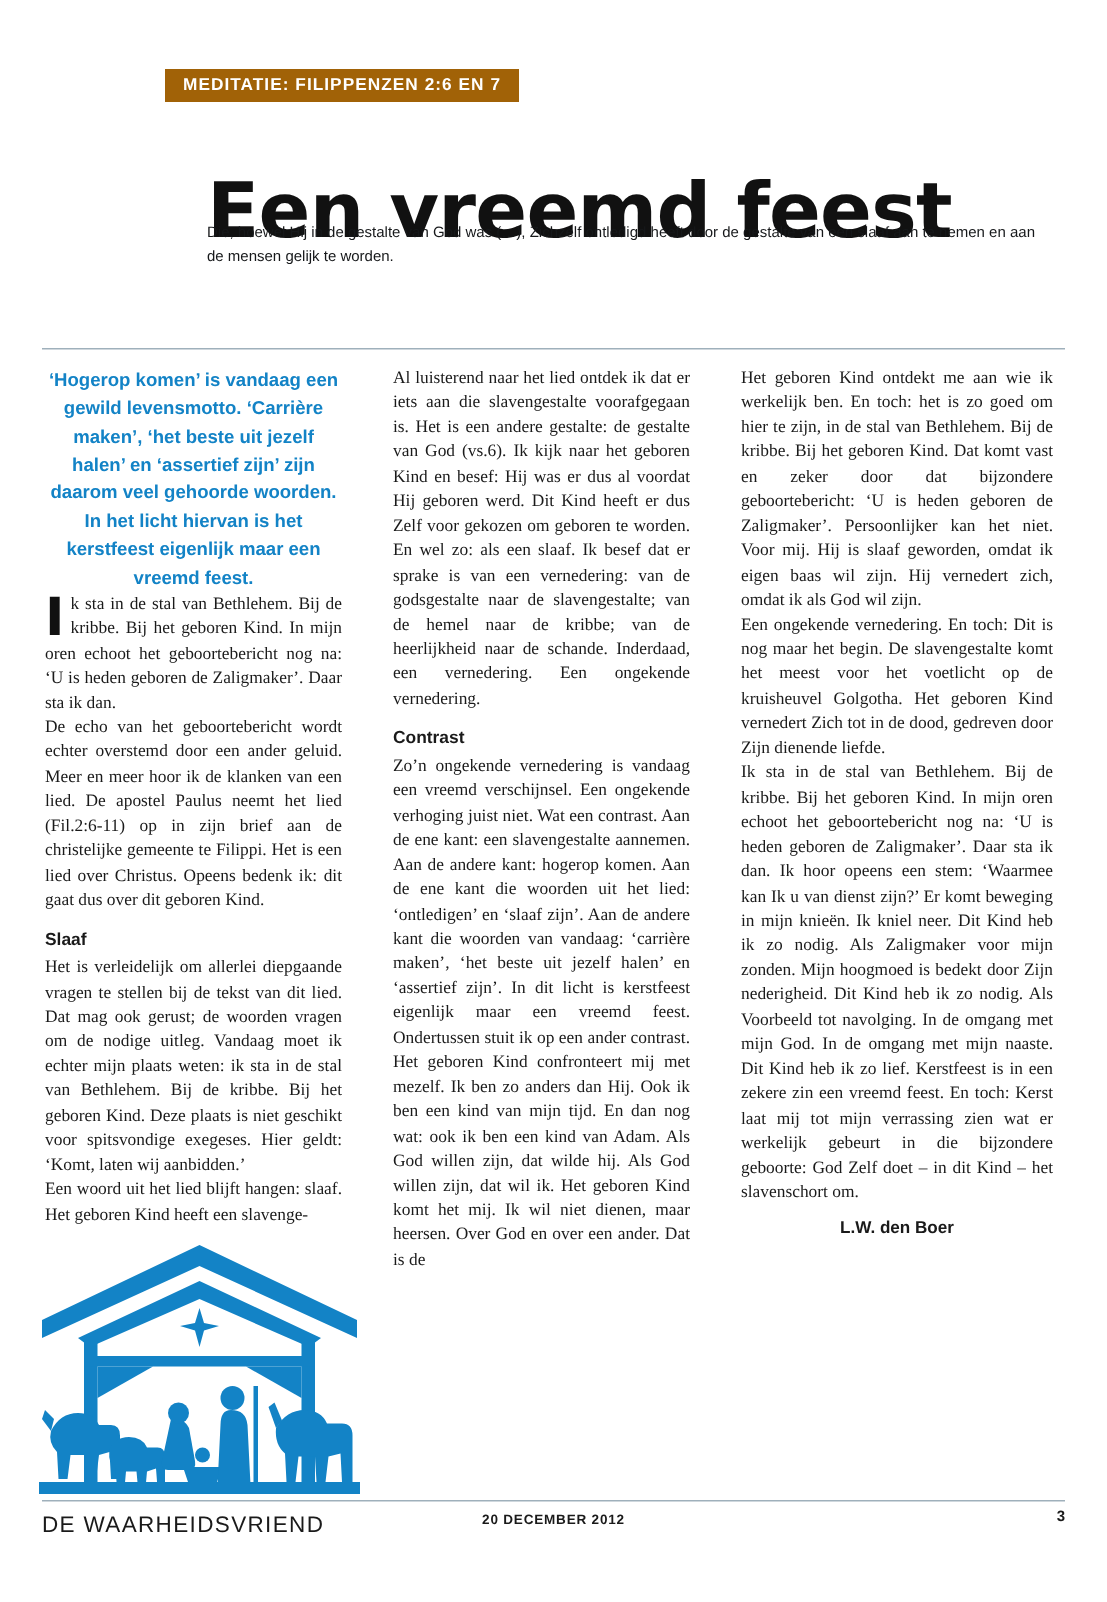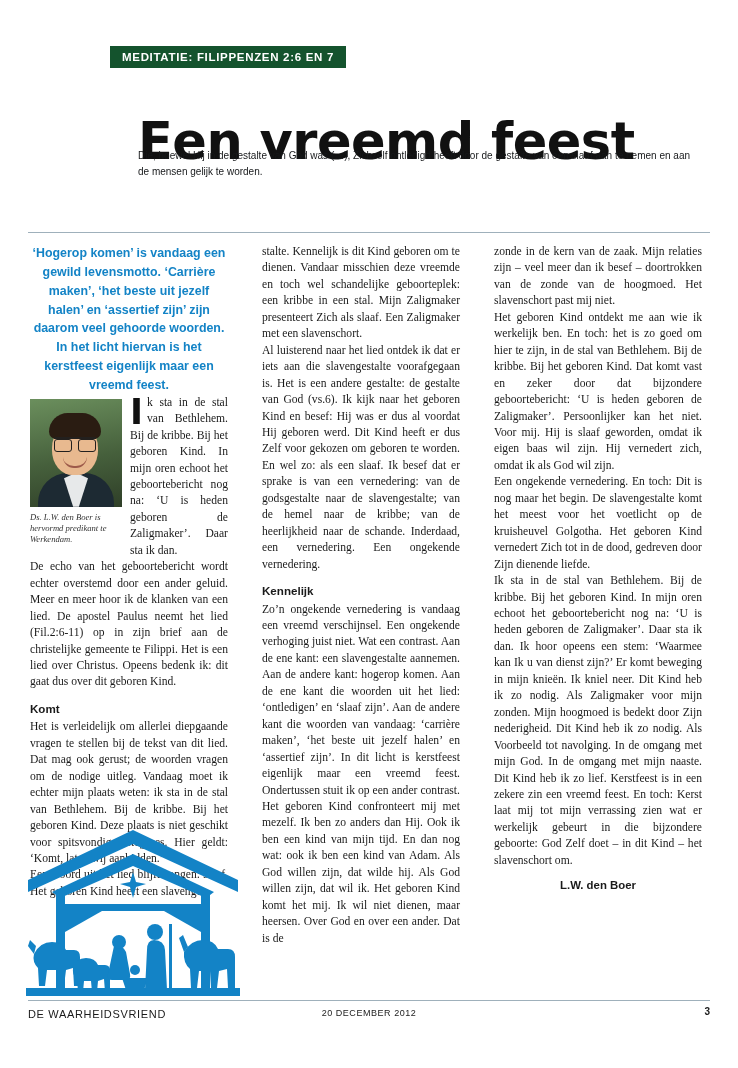--- a/index.html
+++ b/index.html
@@ -20,21 +20,21 @@
     left: 0; top: 0;
     width: 738px;
     height: 1068px;
   }
 
   
   .kicker {
     position: absolute;
     left: 110px;
     top: 46px;
-    background: #14532d;
+    background: #a16207;
     color: #ffffff;
     font-family: "Liberation Sans", sans-serif;
     font-size: 11.5px;
     font-weight: bold;
     letter-spacing: 0.06em;
     padding: 5px 12px 5px 12px;
     text-transform: uppercase;
     font-variant: small-caps;
     white-space: nowrap;
   }
@@ -210,37 +210,38 @@
     width: 214px;
     height: 168px;
   }
 
   
   .footer-left {
     position: absolute;
     left: 28px;
     top: 1008px;
     font-family: "Liberation Sans", sans-serif;
-    font-size: 11px;
+    font-size: 15px;
     letter-spacing: 0.06em;
     color: #1a1a1a;
     font-variant: small-caps;
     text-transform: uppercase;
   }
   .footer-center {
     position: absolute;
     left: 0;
     top: 1008px;
     width: 738px;
     text-align: center;
     font-family: "Liberation Sans", sans-serif;
     font-size: 9px;
     letter-spacing: 0.06em;
     color: #1a1a1a;
     text-transform: uppercase;
+    font-weight: bold;
   }
   .footer-right {
     position: absolute;
     right: 28px;
     top: 1006px;
     font-family: "Liberation Sans", sans-serif;
     font-size: 10px;
     font-weight: bold;
     color: #1a1a1a;
   }
@@ -254,49 +255,35 @@
 
   <h1 class="headline">Een vreemd feest</h1>
 
   <div class="standfirst">Die, hoewel Hij in de gestalte van God was (…), Zichzelf ontledigd heeft door de gestalte van een slaaf aan te nemen en aan de mensen gelijk te worden.</div>
 
   <div class="rule-top"></div>
 
   <div class="col col1">
     <p class="intro-blue">‘Hogerop komen’ is vandaag een gewild levensmotto. ‘Carrière maken’, ‘het beste uit jezelf halen’ en ‘assertief zijn’ zijn daarom veel gehoorde woorden. In het licht hiervan is het kerstfeest eigenlijk maar een vreemd feest.</p>
 
-    <div class="photo-block">
-      <div class="photo">
-        <div class="sky"></div>
-        <div class="body"></div>
-        <div class="shirt"></div>
-        <div class="face"></div>
-        <div class="hair"></div>
-        <div class="glasses"></div>
-        <div class="smile"></div>
-      </div>
-      <div class="caption">Ds. L.W. den Boer is hervormd predikant te Werkendam.</div>
-    </div>
 
     <p class="dropcap-para"><span class="dropcap">I</span><span>k sta in de stal van Bethlehem. Bij de kribbe. Bij het geboren Kind. In mijn oren echoot het geboortebericht nog na: ‘U is heden geboren de Zaligmaker’. Daar sta ik dan.</span></p>
     <p>De echo van het geboortebericht wordt echter overstemd door een ander geluid. Meer en meer hoor ik de klanken van een lied. De apostel Paulus neemt het lied (Fil.2:6-11) op in zijn brief aan de christelijke gemeente te Filippi. Het is een lied over Christus. Opeens bedenk ik: dit gaat dus over dit geboren Kind.</p>
-    <div class="subhead">Komt</div>
+    <div class="subhead">Slaaf</div>
     <p>Het is verleidelijk om allerlei diepgaande vragen te stellen bij de tekst van dit lied. Dat mag ook gerust; de woorden vragen om de nodige uitleg. Vandaag moet ik echter mijn plaats weten: ik sta in de stal van Bethlehem. Bij de kribbe. Bij het geboren Kind. Deze plaats is niet geschikt voor spitsvondige exegeses. Hier geldt: ‘Komt, laten wij aanbidden.’</p>
     <p>Een woord uit het lied blijft hangen: slaaf. Het geboren Kind heeft een slavenge-</p>
   </div>
 
   <div class="col col2">
-    <p>stalte. Kennelijk is dit Kind geboren om te dienen. Vandaar misschien deze vreemde en toch wel schandelijke geboorteplek: een kribbe in een stal. Mijn Zaligmaker presenteert Zich als slaaf. Een Zaligmaker met een slavenschort.</p>
     <p>Al luisterend naar het lied ontdek ik dat er iets aan die slavengestalte voorafgegaan is. Het is een andere gestalte: de gestalte van God (vs.6). Ik kijk naar het geboren Kind en besef: Hij was er dus al voordat Hij geboren werd. Dit Kind heeft er dus Zelf voor gekozen om geboren te worden. En wel zo: als een slaaf. Ik besef dat er sprake is van een vernedering: van de godsgestalte naar de slavengestalte; van de hemel naar de kribbe; van de heerlijkheid naar de schande. Inderdaad, een vernedering. Een ongekende vernedering.</p>
-    <div class="subhead">Kennelijk</div>
+    <div class="subhead">Contrast</div>
     <p>Zo’n ongekende vernedering is vandaag een vreemd verschijnsel. Een ongekende verhoging juist niet. Wat een contrast. Aan de ene kant: een slavengestalte aannemen. Aan de andere kant: hogerop komen. Aan de ene kant die woorden uit het lied: ‘ontledigen’ en ‘slaaf zijn’. Aan de andere kant die woorden van vandaag: ‘carrière maken’, ‘het beste uit jezelf halen’ en ‘assertief zijn’. In dit licht is kerstfeest eigenlijk maar een vreemd feest. Ondertussen stuit ik op een ander contrast. Het geboren Kind confronteert mij met mezelf. Ik ben zo anders dan Hij. Ook ik ben een kind van mijn tijd. En dan nog wat: ook ik ben een kind van Adam. Als God willen zijn, dat wilde hij. Als God willen zijn, dat wil ik. Het geboren Kind komt het mij. Ik wil niet dienen, maar heersen. Over God en over een ander. Dat is de</p>
   </div>
 
   <div class="col col3">
-    <p>zonde in de kern van de zaak. Mijn relaties zijn – veel meer dan ik besef – doortrokken van de zonde van de hoogmoed. Het slavenschort past mij niet.</p>
     <p>Het geboren Kind ontdekt me aan wie ik werkelijk ben. En toch: het is zo goed om hier te zijn, in de stal van Bethlehem. Bij de kribbe. Bij het geboren Kind. Dat komt vast en zeker door dat bijzondere geboortebericht: ‘U is heden geboren de Zaligmaker’. Persoonlijker kan het niet. Voor mij. Hij is slaaf geworden, omdat ik eigen baas wil zijn. Hij vernedert zich, omdat ik als God wil zijn.</p>
     <p>Een ongekende vernedering. En toch: Dit is nog maar het begin. De slavengestalte komt het meest voor het voetlicht op de kruisheuvel Golgotha. Het geboren Kind vernedert Zich tot in de dood, gedreven door Zijn dienende liefde.</p>
     <p>Ik sta in de stal van Bethlehem. Bij de kribbe. Bij het geboren Kind. In mijn oren echoot het geboortebericht nog na: ‘U is heden geboren de Zaligmaker’. Daar sta ik dan. Ik hoor opeens een stem: ‘Waarmee kan Ik u van dienst zijn?’ Er komt beweging in mijn knieën. Ik kniel neer. Dit Kind heb ik zo nodig. Als Zaligmaker voor mijn zonden. Mijn hoogmoed is bedekt door Zijn nederigheid. Dit Kind heb ik zo nodig. Als Voorbeeld tot navolging. In de omgang met mijn God. In de omgang met mijn naaste. Dit Kind heb ik zo lief. Kerstfeest is in een zekere zin een vreemd feest. En toch: Kerst laat mij tot mijn verrassing zien wat er werkelijk gebeurt in die bijzondere geboorte: God Zelf doet – in dit Kind – het slavenschort om.</p>
     <div class="signoff">L.W. den Boer</div>
   </div>
 
   <div class="stable">
     <svg viewBox="0 0 214 168" width="214" height="168" xmlns="http://www.w3.org/2000/svg">
       <g fill="#1383c6">
 

